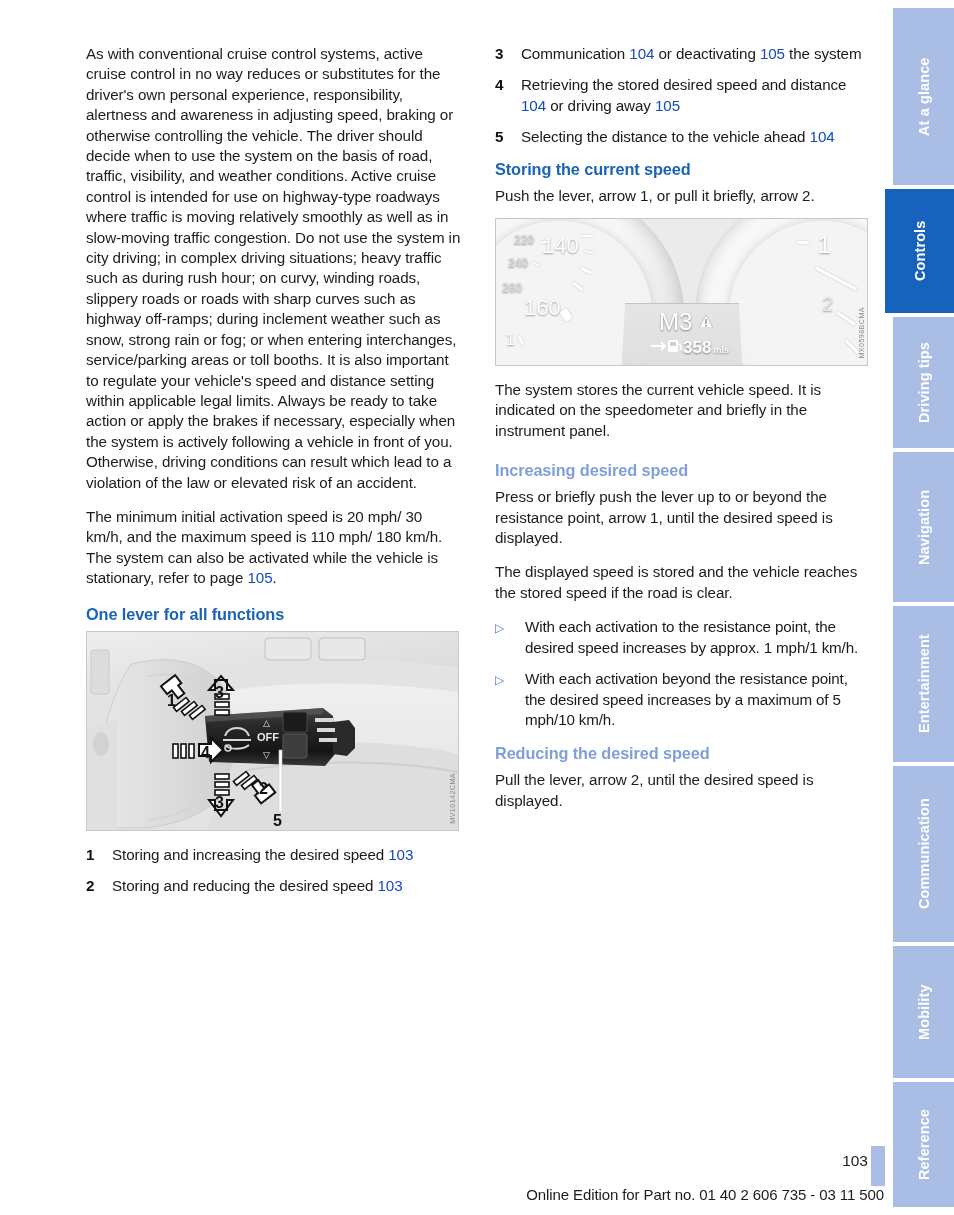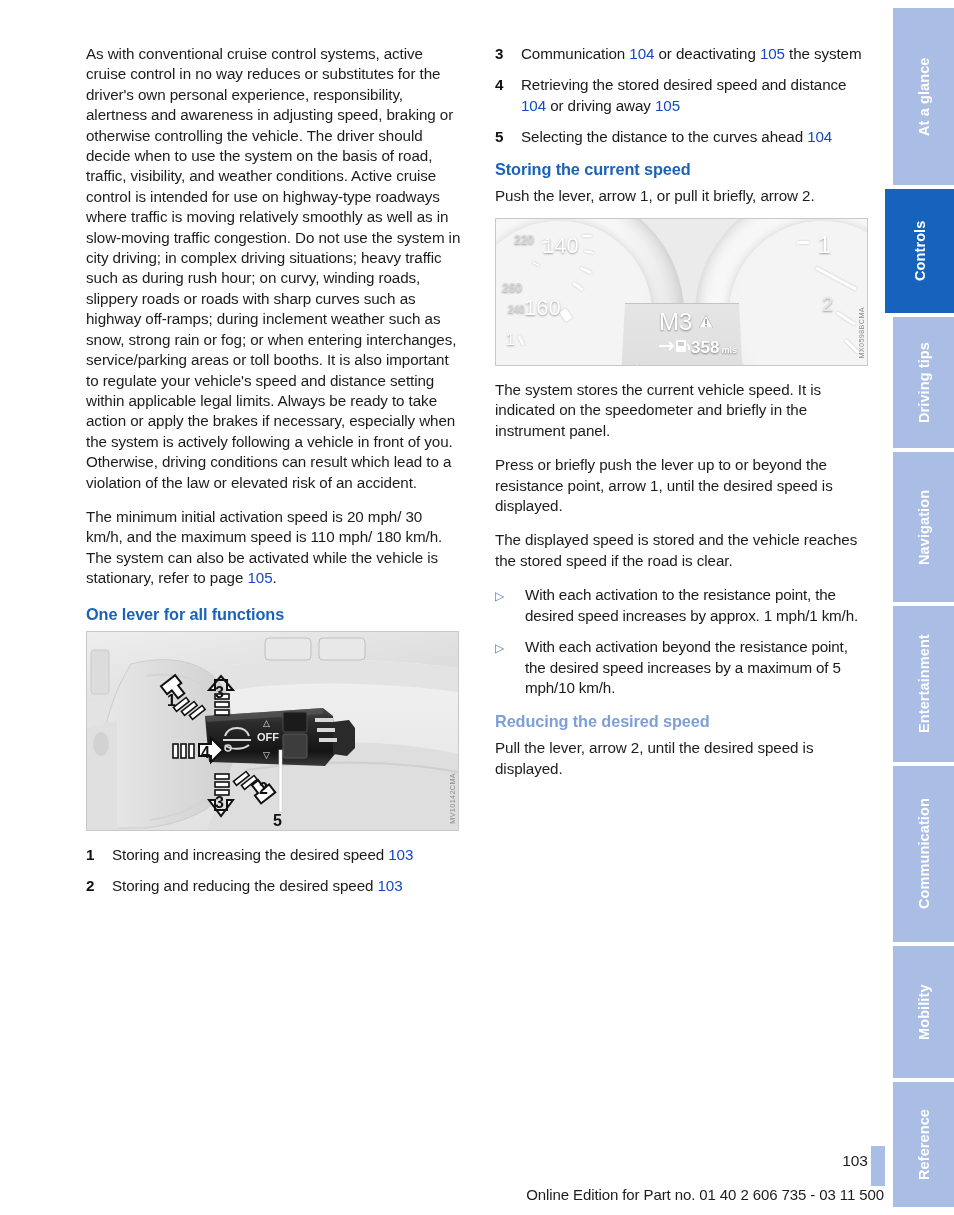--- a/index.html
+++ b/index.html
@@ -157,21 +157,21 @@
     clip-path: polygon(4% 0%, 96% 0%, 100% 100%, 0% 100%);
   }
   .infobox .gear {
     position:absolute; left:38px; top:4px;
     color:#ffffff; font-size:24px; font-weight:normal;
     text-shadow: 0 1px 2px rgba(120,120,120,.9);
   }
   .infobox .warn { position:absolute; left:78px; top:10px; }
   .infobox .rowrange {
     position:absolute; left:22px; top:34px; right:6px;
-    display:flex; align-items:center; justify-content:flex-end;
+    display:flex; align-items:center; justify-content:center;
   }
   .infobox .rng-val { color:#fff; font-size:17px; font-weight:bold; text-shadow:0 1px 2px rgba(120,120,120,.9); }
   .infobox .rng-unit { color:#fff; font-size:9px; font-weight:bold; margin-left:2px; text-shadow:0 1px 2px rgba(120,120,120,.9); }
   .infobox .mls-lbl { position:absolute; left:8px; top:58px; color:#fff; font-size:8px; font-weight:bold; text-shadow:0 1px 2px rgba(130,130,130,.9); }
   .infobox .hr { position:absolute; left:6px; right:6px; top:68px; height:2px; background:#ffffff; }
   .infobox .odo { position:absolute; left:6px; top:72px; color:#fff; font-size:15px; font-weight:bold; letter-spacing:.3px; text-shadow:0 1px 2px rgba(120,120,120,.9); }
   .infobox .trip { position:absolute; right:16px; top:72px; color:#fff; font-size:15px; font-weight:normal; letter-spacing:.3px; text-shadow:0 1px 2px rgba(120,120,120,.9); }
 
   
   .stalk { width: 373px; height: 200px; background:#e9e9e9; }
@@ -371,35 +371,35 @@
         <li>
           <span class="num">3</span>
           <span class="txt"><span>Communication </span><span class="lnk">104</span><span> or deactivating </span><span class="lnk">105</span><span> the system</span></span>
         </li>
         <li>
           <span class="num">4</span>
           <span class="txt"><span>Retrieving the stored desired speed and distance </span><span class="lnk">104</span><span> or driving away </span><span class="lnk">105</span></span>
         </li>
         <li>
           <span class="num">5</span>
-          <span class="txt"><span>Selecting the distance to the curves ahead </span><span class="lnk">104</span></span>
+          <span class="txt"><span>Selecting the distance to the vehicle ahead </span><span class="lnk">104</span></span>
         </li>
       </ol>
 
       <h2 class="h-main" style="margin-top:12px">Storing the current speed</h2>
       <p class="body tight">Push the lever, arrow 1, or pull it briefly, arrow 2.</p>
 
       <div class="figure cluster">
         <div class="dial-l"></div>
         <div class="dial-inner-l"></div>
         <div class="dial-r"></div>
         <div class="dial-inner-r"></div>
 
         <span class="cl-num small" style="left:18px; top:14px; font-size:12px;">220</span>
-        <span class="cl-num small" style="left:12px; top:37px; font-size:10px;margin-top:48px;">240</span>
+        <span class="cl-num small" style="left:12px; top:37px; font-size:12px;">240</span>
         <span class="cl-num small" style="left:6px;  top:62px; font-size:12px;">260</span>
         <span class="cl-num" style="left:46px; top:14px; font-size:22px;">140</span>
         <span class="cl-num" style="left:28px; top:76px; font-size:22px;">160</span>
         <span class="cl-num" style="left:10px; top:112px; font-size:16px;">1</span>
 
         <span class="cl-tick" style="left:45px;  top:22px; width:9px;  height:2px; transform:rotate(-8deg);"></span>
         <span class="cl-tick" style="left:86px;  top:16px; width:10px; height:2px;"></span>
         <span class="cl-tick" style="left:88px;  top:32px; width:10px; height:2px; transform:rotate(12deg);"></span>
         <span class="cl-tick" style="left:84px;  top:50px; width:12px; height:3px; transform:rotate(24deg);"></span>
         <span class="cl-tick" style="left:76px;  top:66px; width:12px; height:3px; transform:rotate(36deg);"></span>
@@ -441,20 +441,21 @@
           <span class="trip">123.8</span>
         </div>
 
         <span class="figcode">MX0598BCMA</span>
       </div>
 
       <div style="height:14px"></div>
 
       <p class="body">The system stores the current vehicle speed. It is indicated on the speedometer and briefly in the instrument panel.</p>
 
+      <h2 class="h-sub">Increasing desired speed</h2>
       <p class="body">Press or briefly push the lever up to or beyond the resistance point, arrow 1, until the desired speed is displayed.</p>
       <p class="body">The displayed speed is stored and the vehicle reaches the stored speed if the road is clear.</p>
 
       <ul class="trilist">
         <li>
           <span class="bul">▷</span>
           <span class="txt">With each activation to the resistance point, the desired speed increases by approx. 1 mph/1 km/h.</span>
         </li>
         <li>
           <span class="bul">▷</span>

